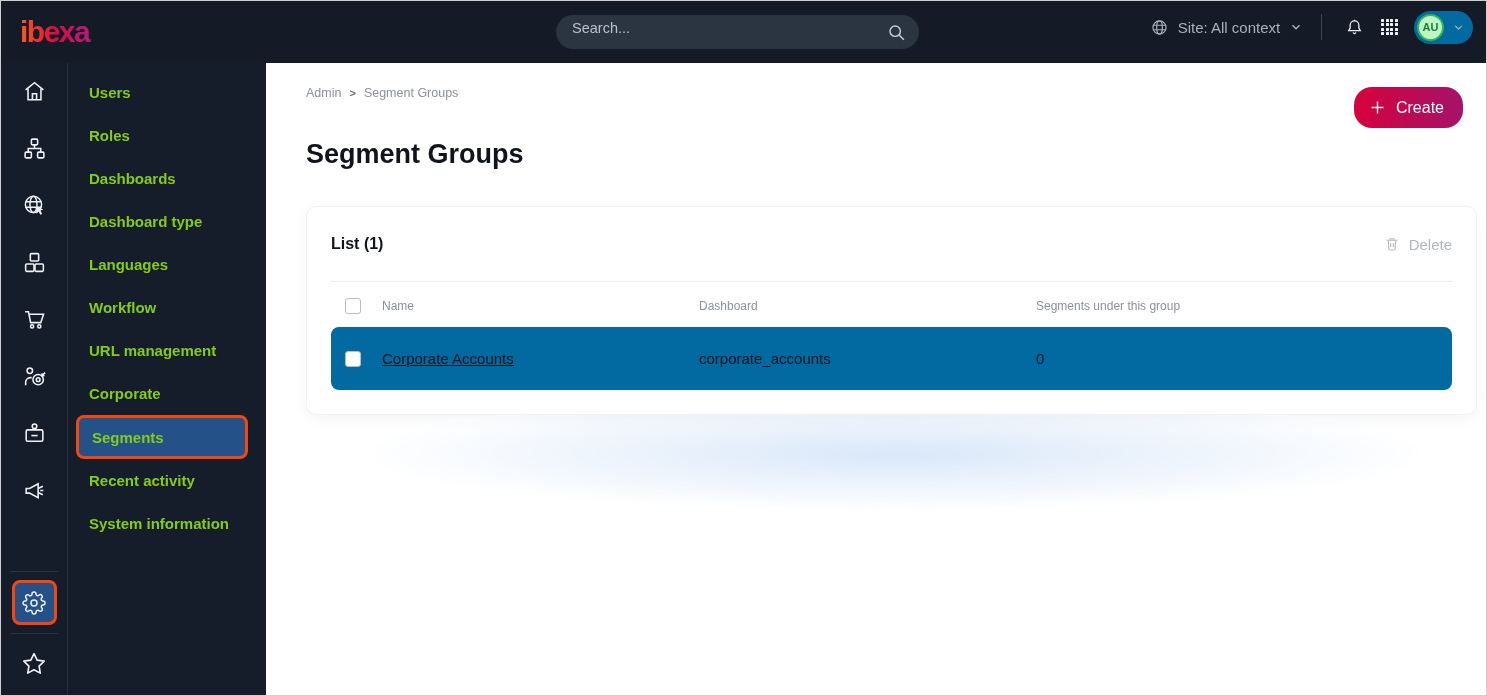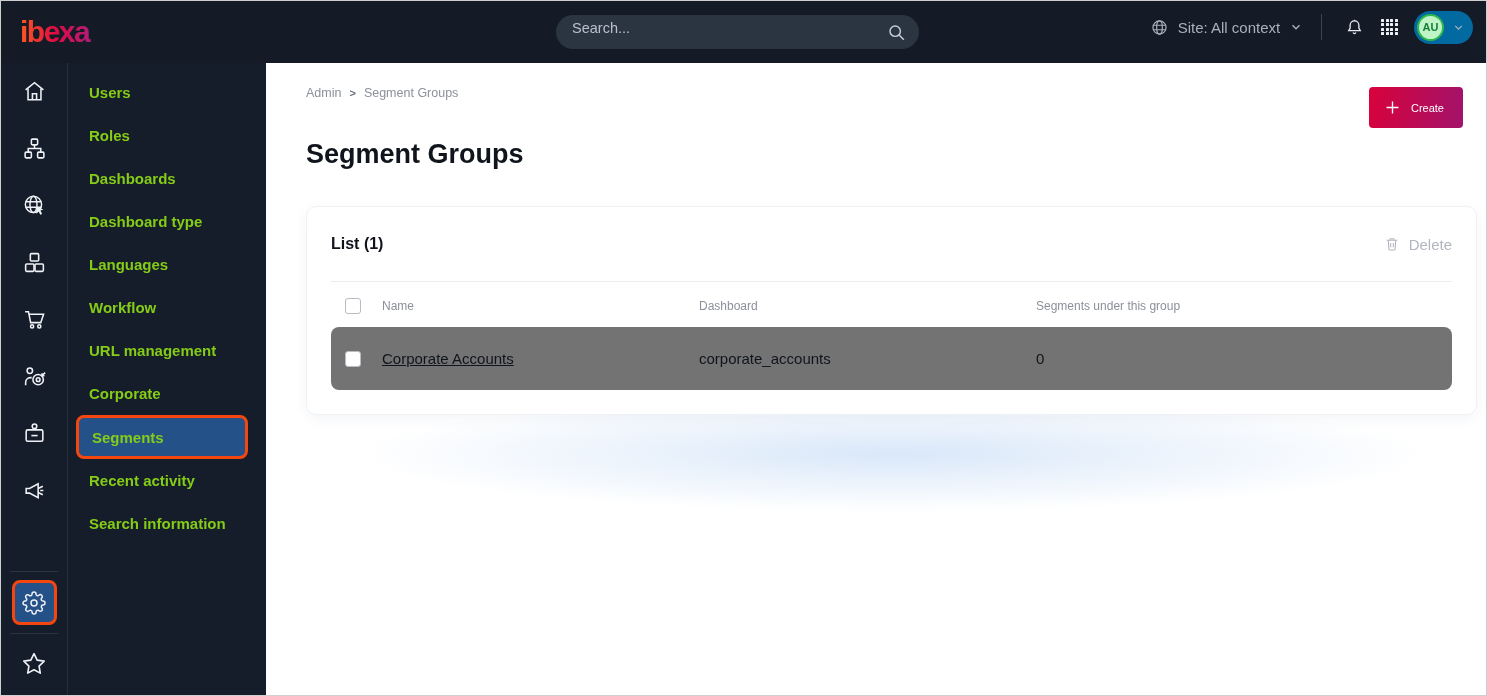--- a/index.html
+++ b/index.html
@@ -61,39 +61,39 @@
           background:#fff; overflow:hidden;margin-left:12px; }
   .glow { position:absolute; left:22px; top:332px; width:1188px; height:140px;
           background:radial-gradient(ellipse 60% 55% at 50% 42%,
                      rgba(186,212,244,0.55), rgba(255,255,255,0) 75%); }
   .breadcrumb { position:absolute; left:28px; top:23px; font-size:12.5px;
                 color:#8b9099; display:flex; gap:8px; align-items:center; }
   .crumb-sep { font-weight:700; color:#6c7077; font-size:11px; }
   .page-title { position:absolute; left:28px; top:76px; font-size:27px;
                 font-weight:700; color:#10141c; }
   .create-btn { position:absolute; right:23px; top:24px; height:41px;
-                padding:0 19px 0 15px; border:none; border-radius:4px;
+                padding:0 19px 0 15px; border:none; border-radius:18px;
                 background:linear-gradient(97deg,#d8023b 0%,#a3136b 100%);
-                color:#fff; font-size:11px; display:flex; align-items:center; gap:10px;
+                color:#fff; font-size:16px; display:flex; align-items:center; gap:10px;
                 cursor:pointer; font-family:inherit; }
 
   .card { position:absolute; left:28px; top:143px; width:1171px; background:#fff;
           border:1px solid #f0f1f5; border-radius:10px;
           box-shadow:0 4px 14px rgba(25,50,100,0.05); }
   .card-head { height:74px; display:flex; align-items:center;
                justify-content:space-between; padding:0 24px; }
   .list-title { font-size:16px; font-weight:700; color:#10141c; }
   .delete-btn { display:flex; align-items:center; gap:9px; color:#b2b6bf;
                 font-size:15px; background:none; border:none; cursor:default;
                 font-family:inherit; }
   .card-div { border-top:1px solid #eaecef; margin:0 24px; }
   .tgrid { display:grid; grid-template-columns:24px 304px 324px 1fr;
            column-gap:13px; align-items:center; }
   .thead { padding:16px 24px 13px 38px; font-size:12px; color:#8b9099; }
-  .trow { margin:0 24px 24px; padding-left:14px; height:63px; background:#737373;
+  .trow { margin:0 24px 24px; padding-left:14px; height:63px; background:#0369a1;
           border-radius:8px; font-size:15px; color:#10141c; }
   .check { width:16px; height:16px; border:1px solid #b7bcc5; border-radius:3px;
            background:#fff; cursor:pointer; }
   .row-link { color:#10141c; text-decoration:underline; cursor:pointer; font-size:15px; }
 
   svg { display:block; }
 </style>
 </head>
 <body>
 
@@ -309,21 +309,21 @@
       <div class="menu-item">
         <span>Corporate</span>
       </div>
       <div class="menu-item active">
         <span>Segments</span>
       </div>
       <div class="menu-item">
         <span>Recent activity</span>
       </div>
       <div class="menu-item">
-        <span>Search information</span>
+        <span>System information</span>
       </div>
     </div>
   </div>
 
   <div class="main">
     <div class="glow"></div>
 
     <div class="breadcrumb">
       <span>Admin</span>
       <span class="crumb-sep">&gt;</span>

